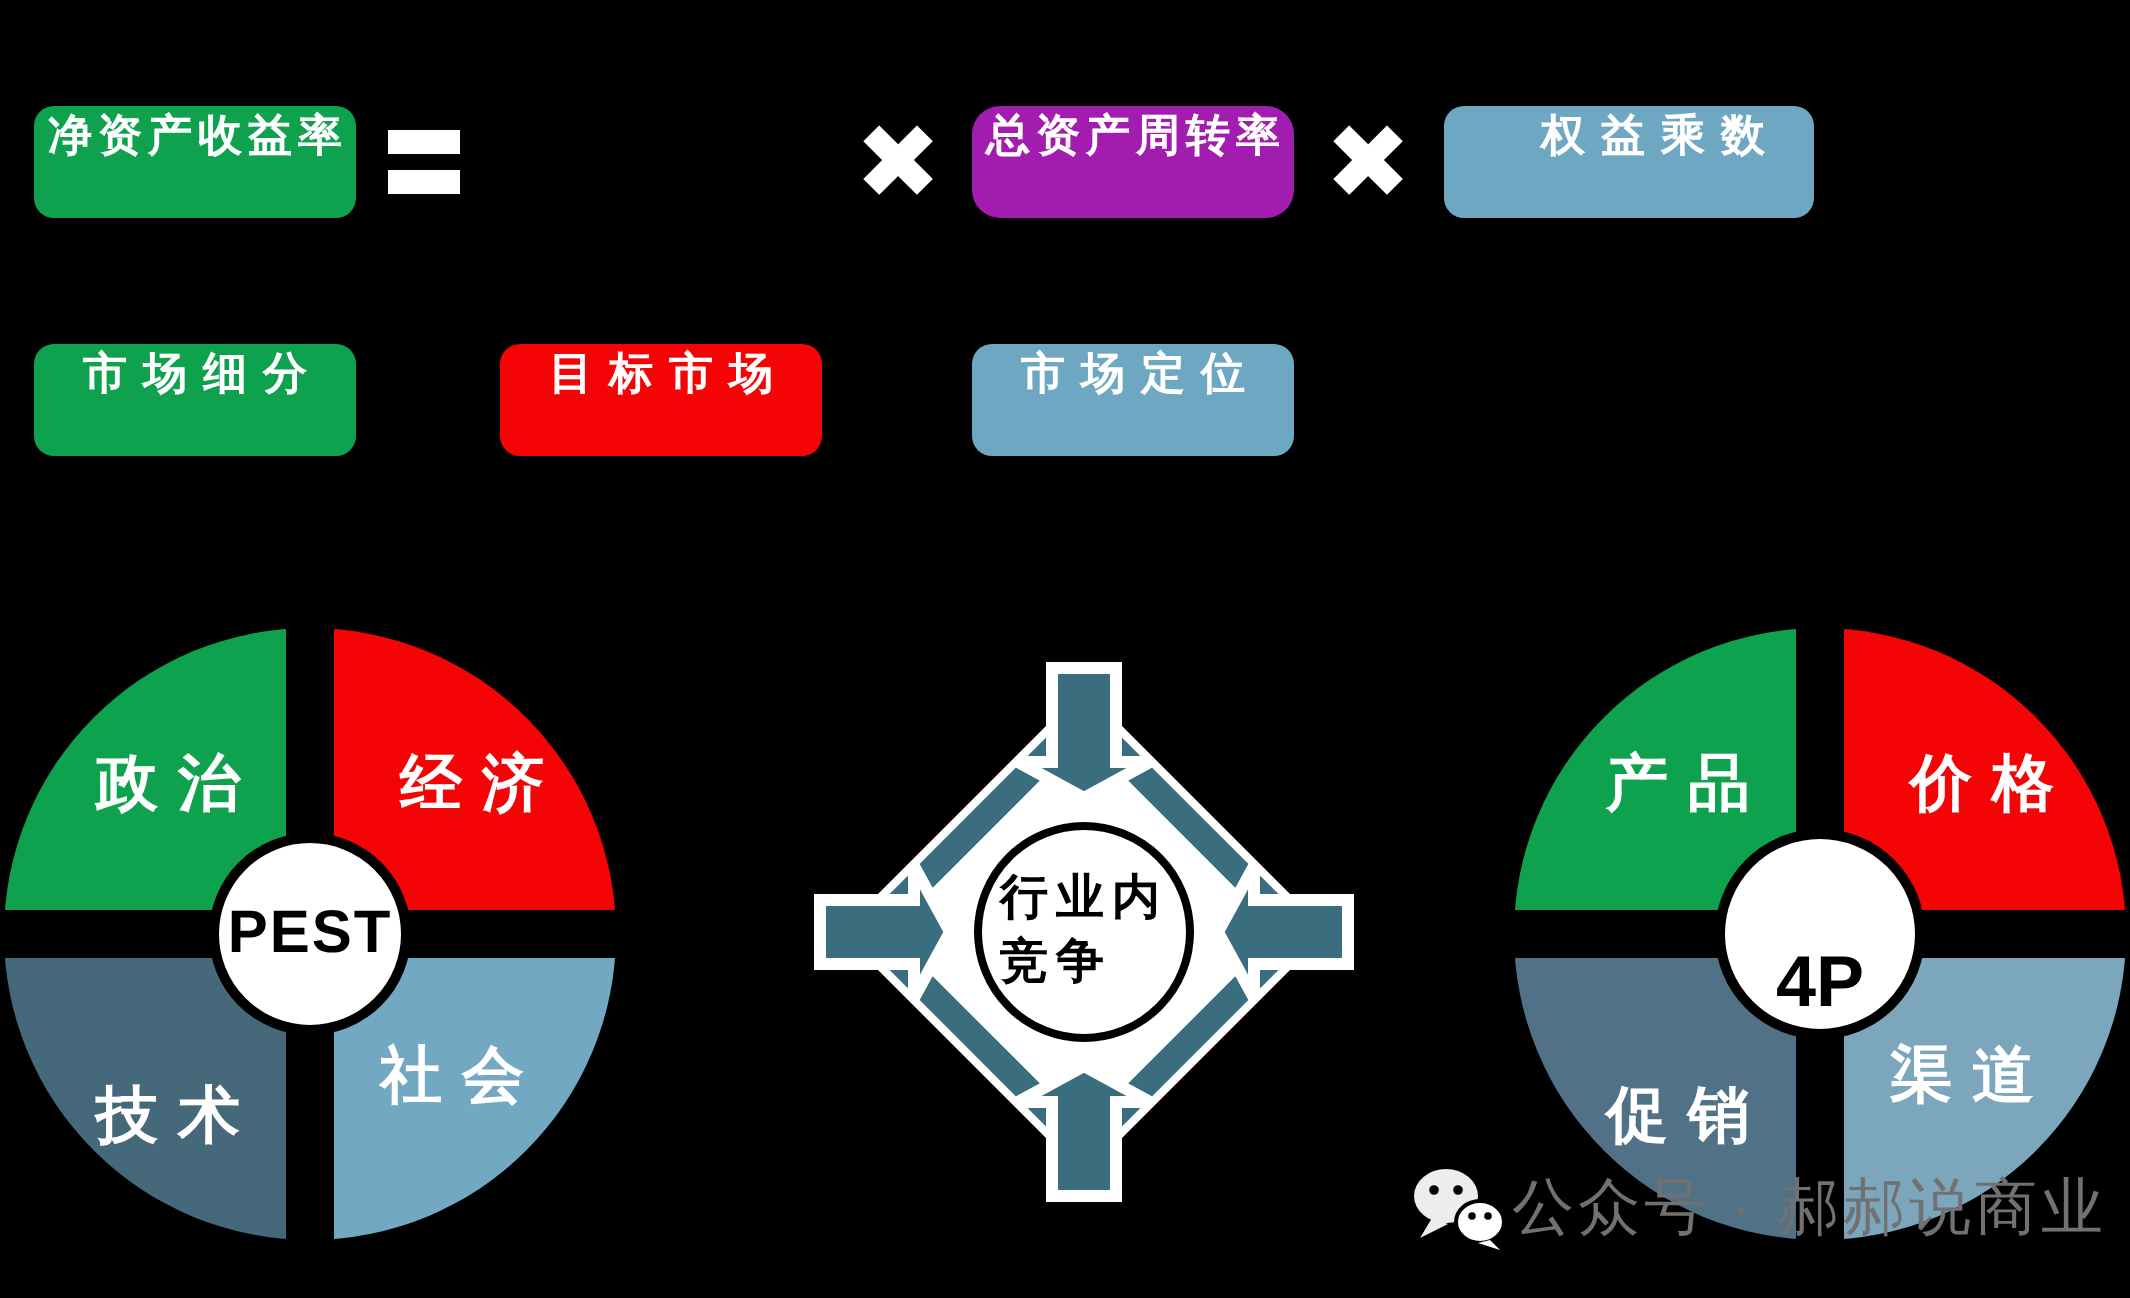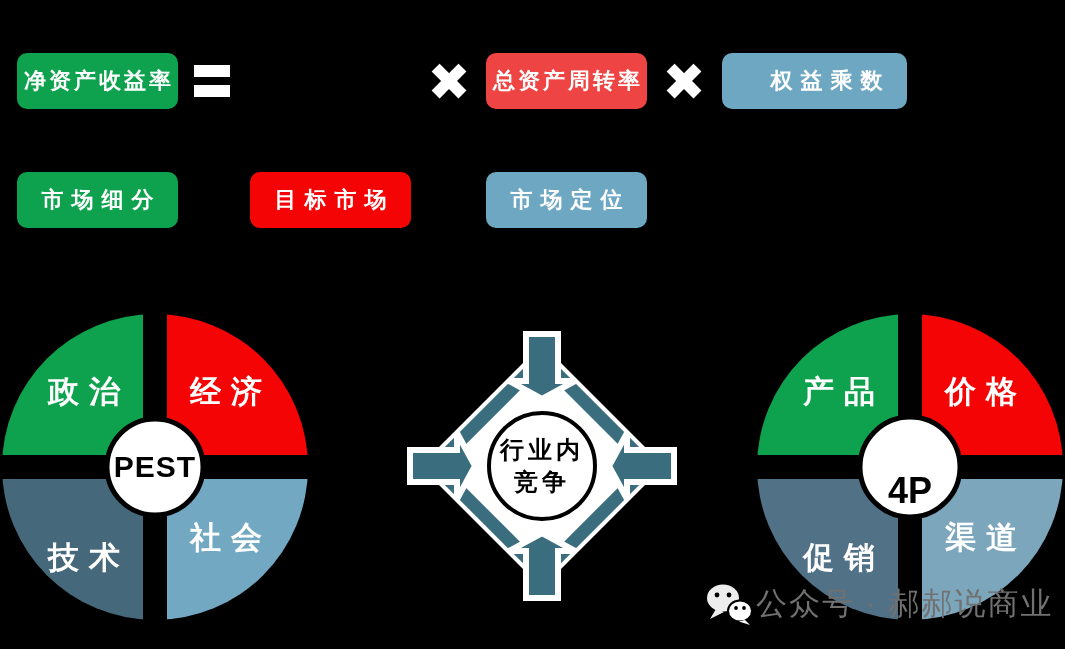--- a/index.html
+++ b/index.html
@@ -3,53 +3,53 @@
 <meta charset="utf-8">
 <style>
   html,body{margin:0;padding:0;background:#000;}
   .canvas{
     position:relative;width:1065px;height:649px;background:#000;overflow:hidden;
     font-family:"Liberation Sans","DejaVu Sans",sans-serif;
   }
   
   .box{
     position:absolute;height:56px;width:161px;border-radius:10px;
-    display:flex;align-items:center;justify-content:center;
+    display:flex;justify-content:center;
     color:#fff;font-weight:bold;font-size:22px;
   }
   .box .lbl{letter-spacing:3px;padding-left:3px;white-space:nowrap;}
   .box.wide-space .lbl{letter-spacing:8px;padding-left:8px;}
   
   .equals{position:absolute;left:194px;top:65px;width:36px;}
   .equals .bar{width:36px;height:12px;background:#fff;margin-bottom:8px;}
   .times{
     position:absolute;width:56px;top:50px;height:64px;line-height:64px;
     text-align:center;color:#fff;font-size:52px;font-weight:bold;
   }
   
   .wheel{position:absolute;width:310px;height:310px;}
   .wheel svg{position:absolute;left:0;top:0;}
   .qlabel{
     position:absolute;color:#fff;font-weight:bold;font-size:31px;
     letter-spacing:10px;padding-left:10px;white-space:nowrap;
     transform:translate(-50%,-50%);
   }
-  .q-tl{left:84px;top:80px;} .q-tr{left:226px;top:80px;}
+  .q-tl{left:84px;top:80px;} .q-tr{left:236px;top:80px;}
   .q-bl{left:84px;top:226px;margin-top:20px;} .q-br{left:226px;top:226px;}
   .hub-label{
     position:absolute;left:155px;top:155px;transform:translate(-50%,-50%);
     color:#000;font-weight:bold;font-size:30px;letter-spacing:1px;white-space:nowrap;
   }
   .hub-label.big{font-size:36px;letter-spacing:0;margin-top:24px;}
   
   .forces{position:absolute;left:407px;top:331px;width:270px;height:270px;}
   .forces-text{
     position:absolute;left:135px;top:135px;transform:translate(-50%,-50%);
     color:#000;font-weight:bold;font-size:24px;line-height:1.35;
-    text-align:center;white-space:nowrap;letter-spacing:4px;
+    text-align:left;white-space:nowrap;letter-spacing:4px;
   }
   
   .watermark{
     position:absolute;left:706px;top:583px;display:flex;align-items:center;gap:2px;
     z-index:5;
   }
   .watermark .wm-text{font-size:31px;letter-spacing:2px;white-space:nowrap;font-weight:normal;}
 </style>
 </head>
 <body>
@@ -61,21 +61,21 @@
   </div>
 
   <div class="equals">
     <div class="bar"></div>
     <div class="bar"></div>
   </div>
 
 
   <span class="times" style="left:421px;">✖</span>
 
-  <div class="box" style="left: 486px; top: 53px; background: #ef4444;">
+  <div class="box" style="left: 486px; top: 53px; background: #a21caf; border-radius: 14px;">
     <span class="lbl">总资产周转率</span>
   </div>
 
   <span class="times" style="left:656px;">✖</span>
 
   <div class="box wide-space" style="left: 722px; top: 53px; background: rgb(109, 167, 194); padding-left: 24px;">
     <span class="lbl">权益乘数</span>
   </div>
 
   <div class="box wide-space" style="left: 17px; top: 172px; background: rgb(15, 162, 78);">

